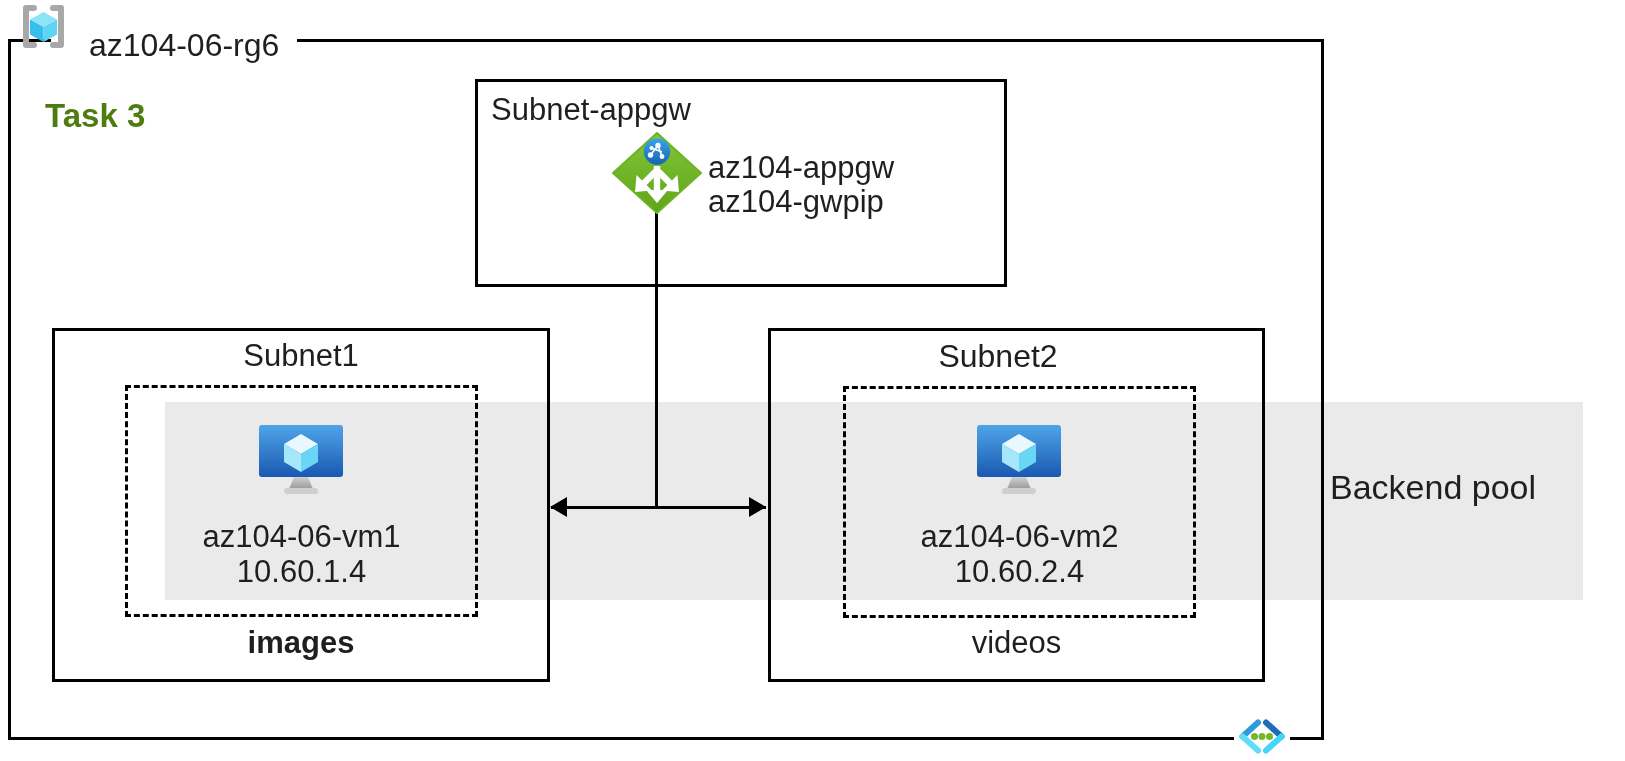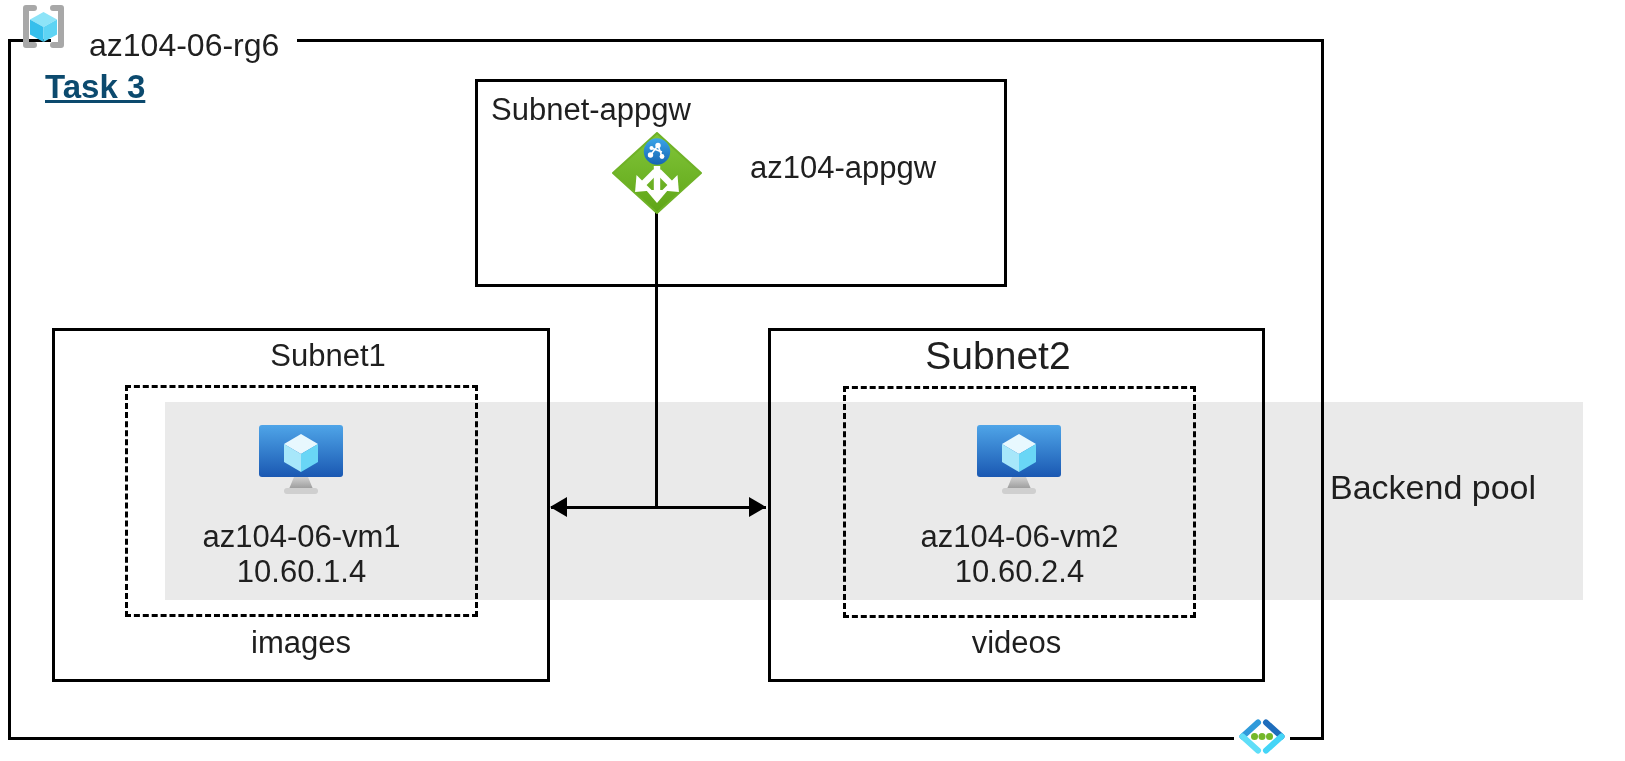--- a/index.html
+++ b/index.html
@@ -13,43 +13,43 @@
   .lbl{white-space:nowrap;}
   .center{text-align:center;}
   
   #band{left:165px;top:402px;width:1418px;height:198px;background:#EAEAEA;}
   #backend-label{left:1330px;top:467px;width:253px;font-size:34px;line-height:40px;}
   
   #rg-box{left:8px;top:39px;width:1316px;height:701px;}
   #rg-gap{left:51px;top:36px;width:246px;height:10px;background:#ffffff;}
   #rg-icon{left:19px;top:4px;}
   #rg-title{left:89px;top:26px;font-size:32px;line-height:38px;}
-  #task-label{left:45px;top:68px;font-size:33px;font-weight:bold;color:#0c4a6e;text-decoration:underline;}
+  #task-label{left:45px;top:97px;font-size:33px;font-weight:bold;color:#4d7c0f;}
   
   #appgw-box{left:475px;top:79px;width:532px;height:208px;}
   #appgw-title{left:491px;top:92px;font-size:31px;line-height:36px;}
   #appgw-icon{left:612px;top:132px;}
-  #appgw-labels{left:708px;top:151px;font-size:31px;line-height:34px;margin-left:42px;}
+  #appgw-labels{left:708px;top:151px;font-size:31px;line-height:34px;}
   
   #vline{left:655px;top:210px;width:3px;height:297px;background:#000;}
   #hline{left:551px;top:506px;width:215px;height:3px;background:#000;}
   #arrow-left{left:550px;top:497px;width:0;height:0;
     border-right:17px solid #000;border-top:10.5px solid transparent;border-bottom:10.5px solid transparent;}
   #arrow-right{left:749px;top:497px;width:0;height:0;
     border-left:17px solid #000;border-top:10.5px solid transparent;border-bottom:10.5px solid transparent;}
   
   #subnet1-box{left:52px;top:328px;width:498px;height:354px;}
-  #subnet1-title{left:52px;top:339px;width:498px;font-size:31px;line-height:34px;margin-left:27px;}
+  #subnet1-title{left:52px;top:339px;width:498px;font-size:31px;line-height:34px;}
   #dashed1{left:125px;top:385px;width:353px;height:232px;}
   #vm1-icon{left:259px;top:425px;}
   #vm1-text{left:125px;top:519px;width:353px;font-size:31px;line-height:35px;}
-  #images-label{left:52px;top:626px;width:498px;font-size:31px;line-height:34px;}
+  #images-label{left:52px;top:626px;width:498px;font-size:31px;line-height:34px;font-weight:bold;}
   
   #subnet2-box{left:768px;top:328px;width:497px;height:354px;}
-  #subnet2-title{left:768px;top:339px;width:460px;font-size:39px;line-height:34px;}
+  #subnet2-title{left:768px;top:339px;width:460px;font-size:32px;line-height:34px;}
   #dashed2{left:843px;top:386px;width:353px;height:232px;}
   #vm2-icon{left:977px;top:425px;}
   #vm2-text{left:843px;top:519px;width:353px;font-size:31px;line-height:35px;}
   #videos-label{left:768px;top:626px;width:497px;font-size:31px;line-height:34px;}
   
   #vnet-icon{left:1234px;top:718px;}
 </style>
 </head>
 <body>
 
@@ -107,20 +107,21 @@
   </g>
   <g fill="#ffffff">
     <circle cx="38.5" cy="23" r="2.7"></circle>
       <circle cx="46" cy="13.5" r="2.7"></circle>
     <circle cx="50" cy="24.5" r="2.4"></circle>
       <circle cx="39.5" cy="16" r="2"></circle>
   </g>
 </svg>
 <div id="appgw-labels" class="abs">
   <div class="lbl">az104-appgw</div>
+  <div class="lbl">az104-gwpip</div>
 </div>
 
 <div id="subnet1-box" class="abs box"></div>
 <div id="subnet1-title" class="abs center">Subnet1</div>
 <div id="dashed1" class="abs dashedbox"></div>
 <svg id="vm1-icon" class="abs" width="84" height="70" viewBox="0 0 84 70">
   <defs>
     <linearGradient id="monG" x1="0" y1="0" x2="0" y2="1">
       <stop offset="0" stop-color="#4FA5E8"></stop>
         <stop offset="1" stop-color="#1A58B2"></stop>

